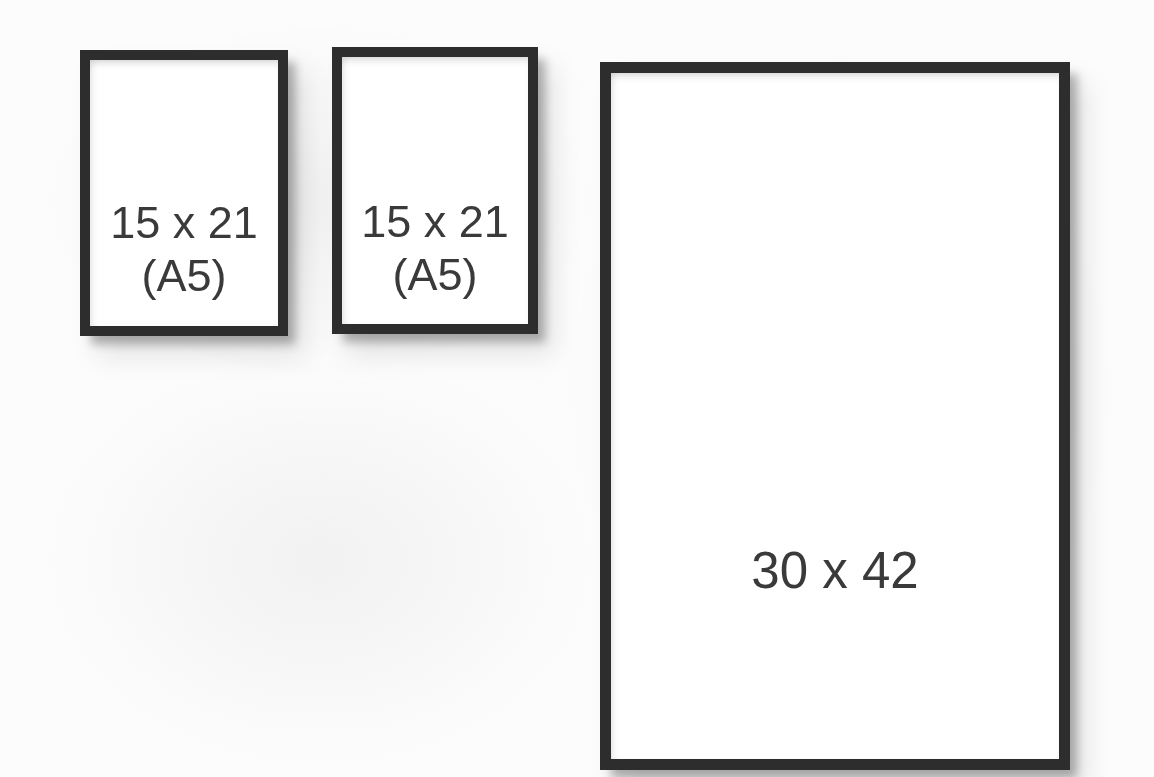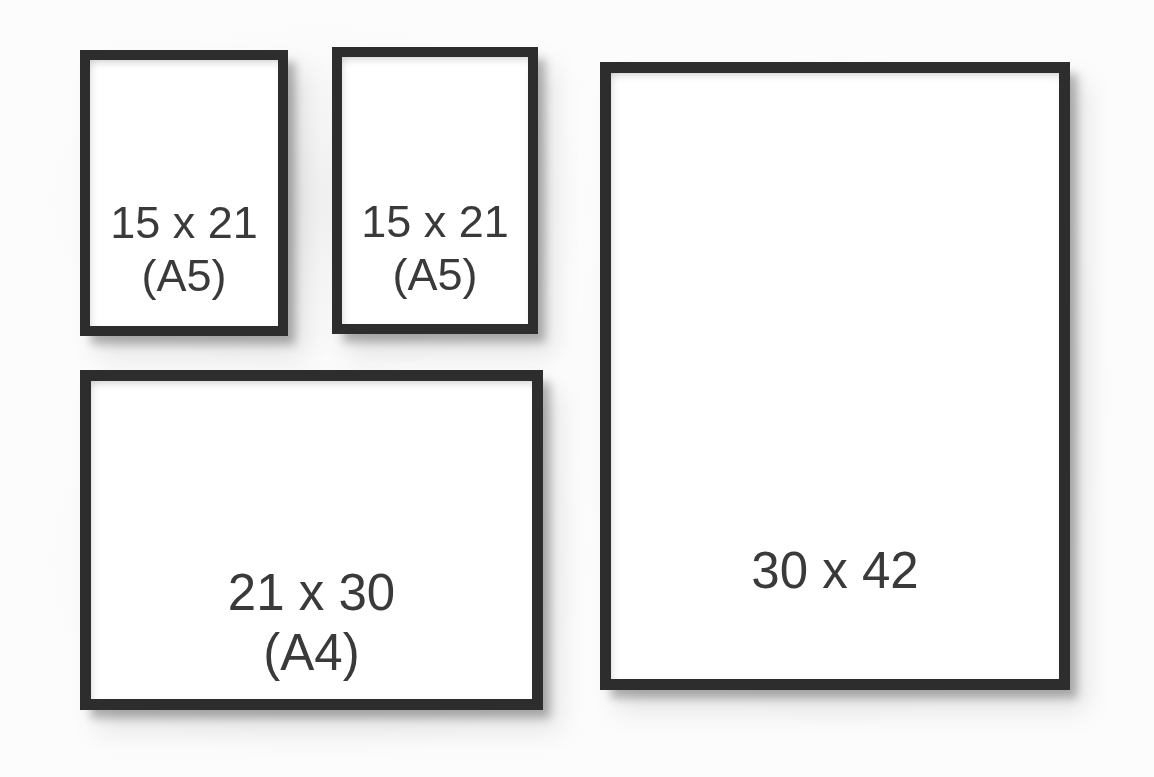--- a/index.html
+++ b/index.html
@@ -32,21 +32,21 @@
     border: 10px solid #2d2d2d;
     box-shadow:
       9px 10px 9px -2px rgba(0,0,0,0.28),
       16px 20px 26px rgba(0,0,0,0.10),
       inset 0 7px 9px -5px rgba(0,0,0,0.18),
       inset 6px 0 9px -5px rgba(0,0,0,0.12);
   }
   .frame-a5-left  { left: 80px;  top: 50px;  width: 208px; height: 286px; }
   .frame-a5-right { left: 332px; top: 47px;  width: 206px; height: 287px; }
   .frame-a4      { left: 80px;  top: 370px; width: 463px; height: 340px; border-width: 11px; }
-  .frame-a3      { left: 600px; top: 62px;  width: 470px; height: 628px; border-width: 11px; }
+  .frame-a3      { left: 600px; top: 62px;  width: 470px; height: 708px; border-width: 11px; }
 
   .frame-label {
     position: absolute;
     left: 0;
     width: 100%;
     text-align: center;
     color: #3a3a3a;
     line-height: 1.18;
     white-space: nowrap;
   }
@@ -71,26 +71,20 @@
     </div>
   </div>
 
   <div class="frame frame-a5-right">
     <div class="frame-label">
       <div>15 x 21</div>
       <div>(A5)</div>
     </div>
   </div>
 
-  <div class="frame frame-a4">
-    <div class="frame-label">
-      <div>21 x 30</div>
-      <div>(A4)</div>
-    </div>
-  </div>
 
   <div class="frame frame-a3">
     <div class="frame-label">
       <div>30 x 42</div>
     </div>
   </div>
 
 </div>
 
 </body></html>

